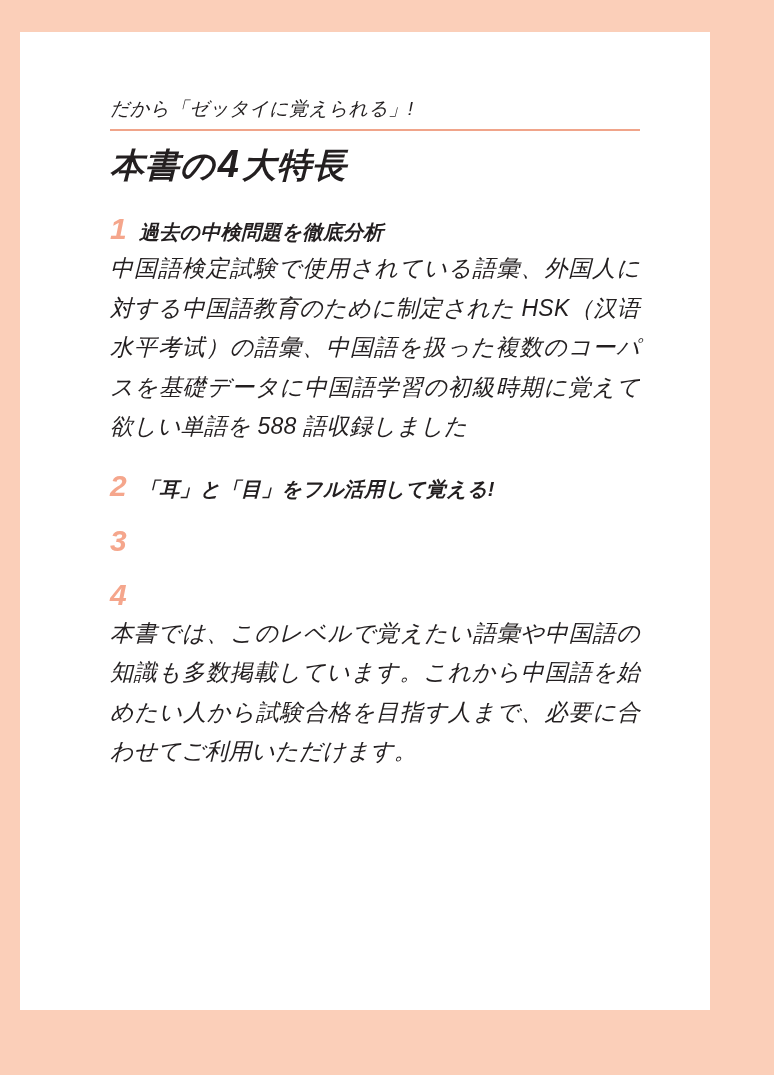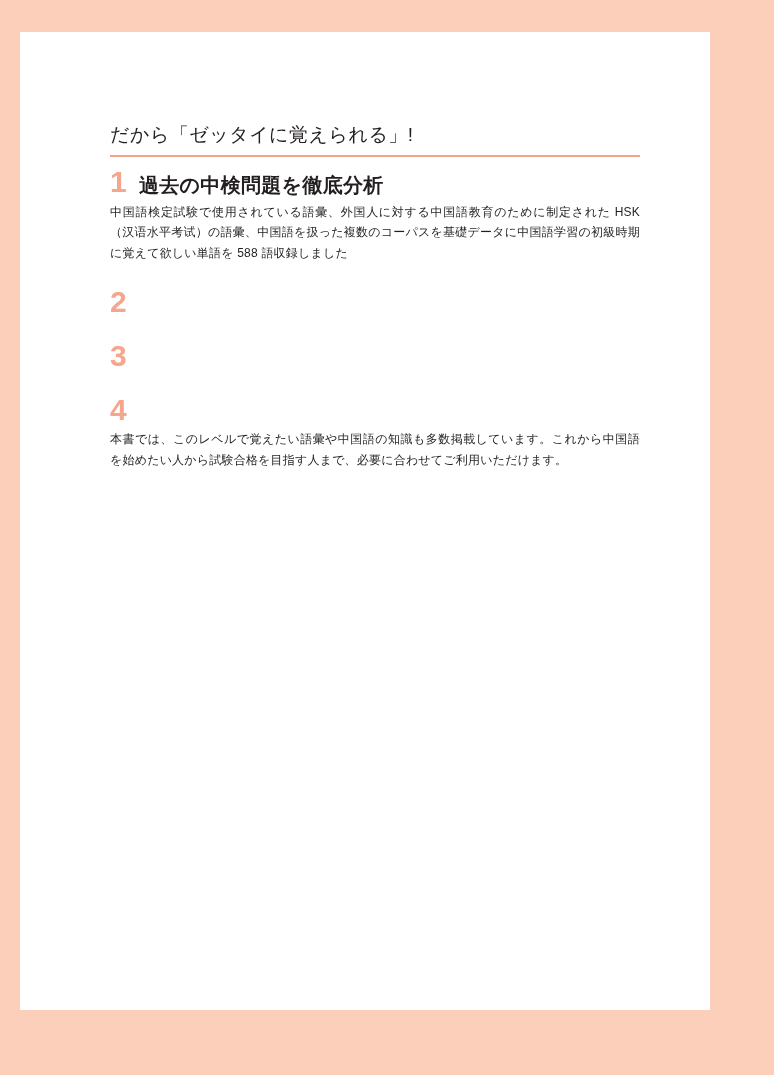--- a/index.html
+++ b/index.html
@@ -17,22 +17,23 @@
     position: absolute;
     left: 20px;
     top: 32px;
     width: 690px;
     height: 978px;
     background: #ffffff;
   }
   .content {
     position: absolute;
     left: 90px;
-    top: 90px;
+    top: 64px;
     width: 530px;
+    font-style: italic;
   }
   .kicker {
     font-size: 19px;
     color: #231f20;
     letter-spacing: 0.5px;
     line-height: 1.4;
     margin: 0 0 6px 0;
     font-weight: 400;
   }
   .rule {
@@ -70,50 +71,54 @@
     min-width: 20px;
   }
   .sec-title {
     font-size: 20px;
     font-weight: bold;
     color: #231f20;
     letter-spacing: 0.3px;
     line-height: 1.3;
   }
   .sec-body {
-    font-size: 12px;
+    font-size: 23px;
     color: #231f20;
     line-height: 1.72;
     letter-spacing: 0.2px;
     text-align: justify;
     margin: 0;
   }
 </style>
 </head>
 <body>
 
 <div class="page">
   <div class="content">
 
     <p class="kicker">だから「ゼッタイに覚えられる」!</p>
 
     <div class="rule"></div>
 
+    <h1 class="title">
+      <span>本書の</span><span class="num">4</span><span>大特長</span>
+    </h1>
 
     <div class="section">
       <div class="sec-head">
         <span class="sec-num">1</span>
         <span class="sec-title">過去の中検問題を徹底分析</span>
       </div>
       <p class="sec-body">中国語検定試験で使用されている語彙、外国人に対する中国語教育のために制定された HSK（汉语水平考试）の語彙、中国語を扱った複数のコーパスを基礎データに中国語学習の初級時期に覚えて欲しい単語を 588 語収録しました</p>
     </div>
 
     <div class="section">
       <div class="sec-head">
         <span class="sec-num">2</span>
+        <span class="sec-title">「耳」と「目」をフル活用して覚える!</span>
       </div>
     </div>
 
     <div class="section">
       <div class="sec-head">
         <span class="sec-num">3</span>
       </div>
     </div>
 
     <div class="section">

